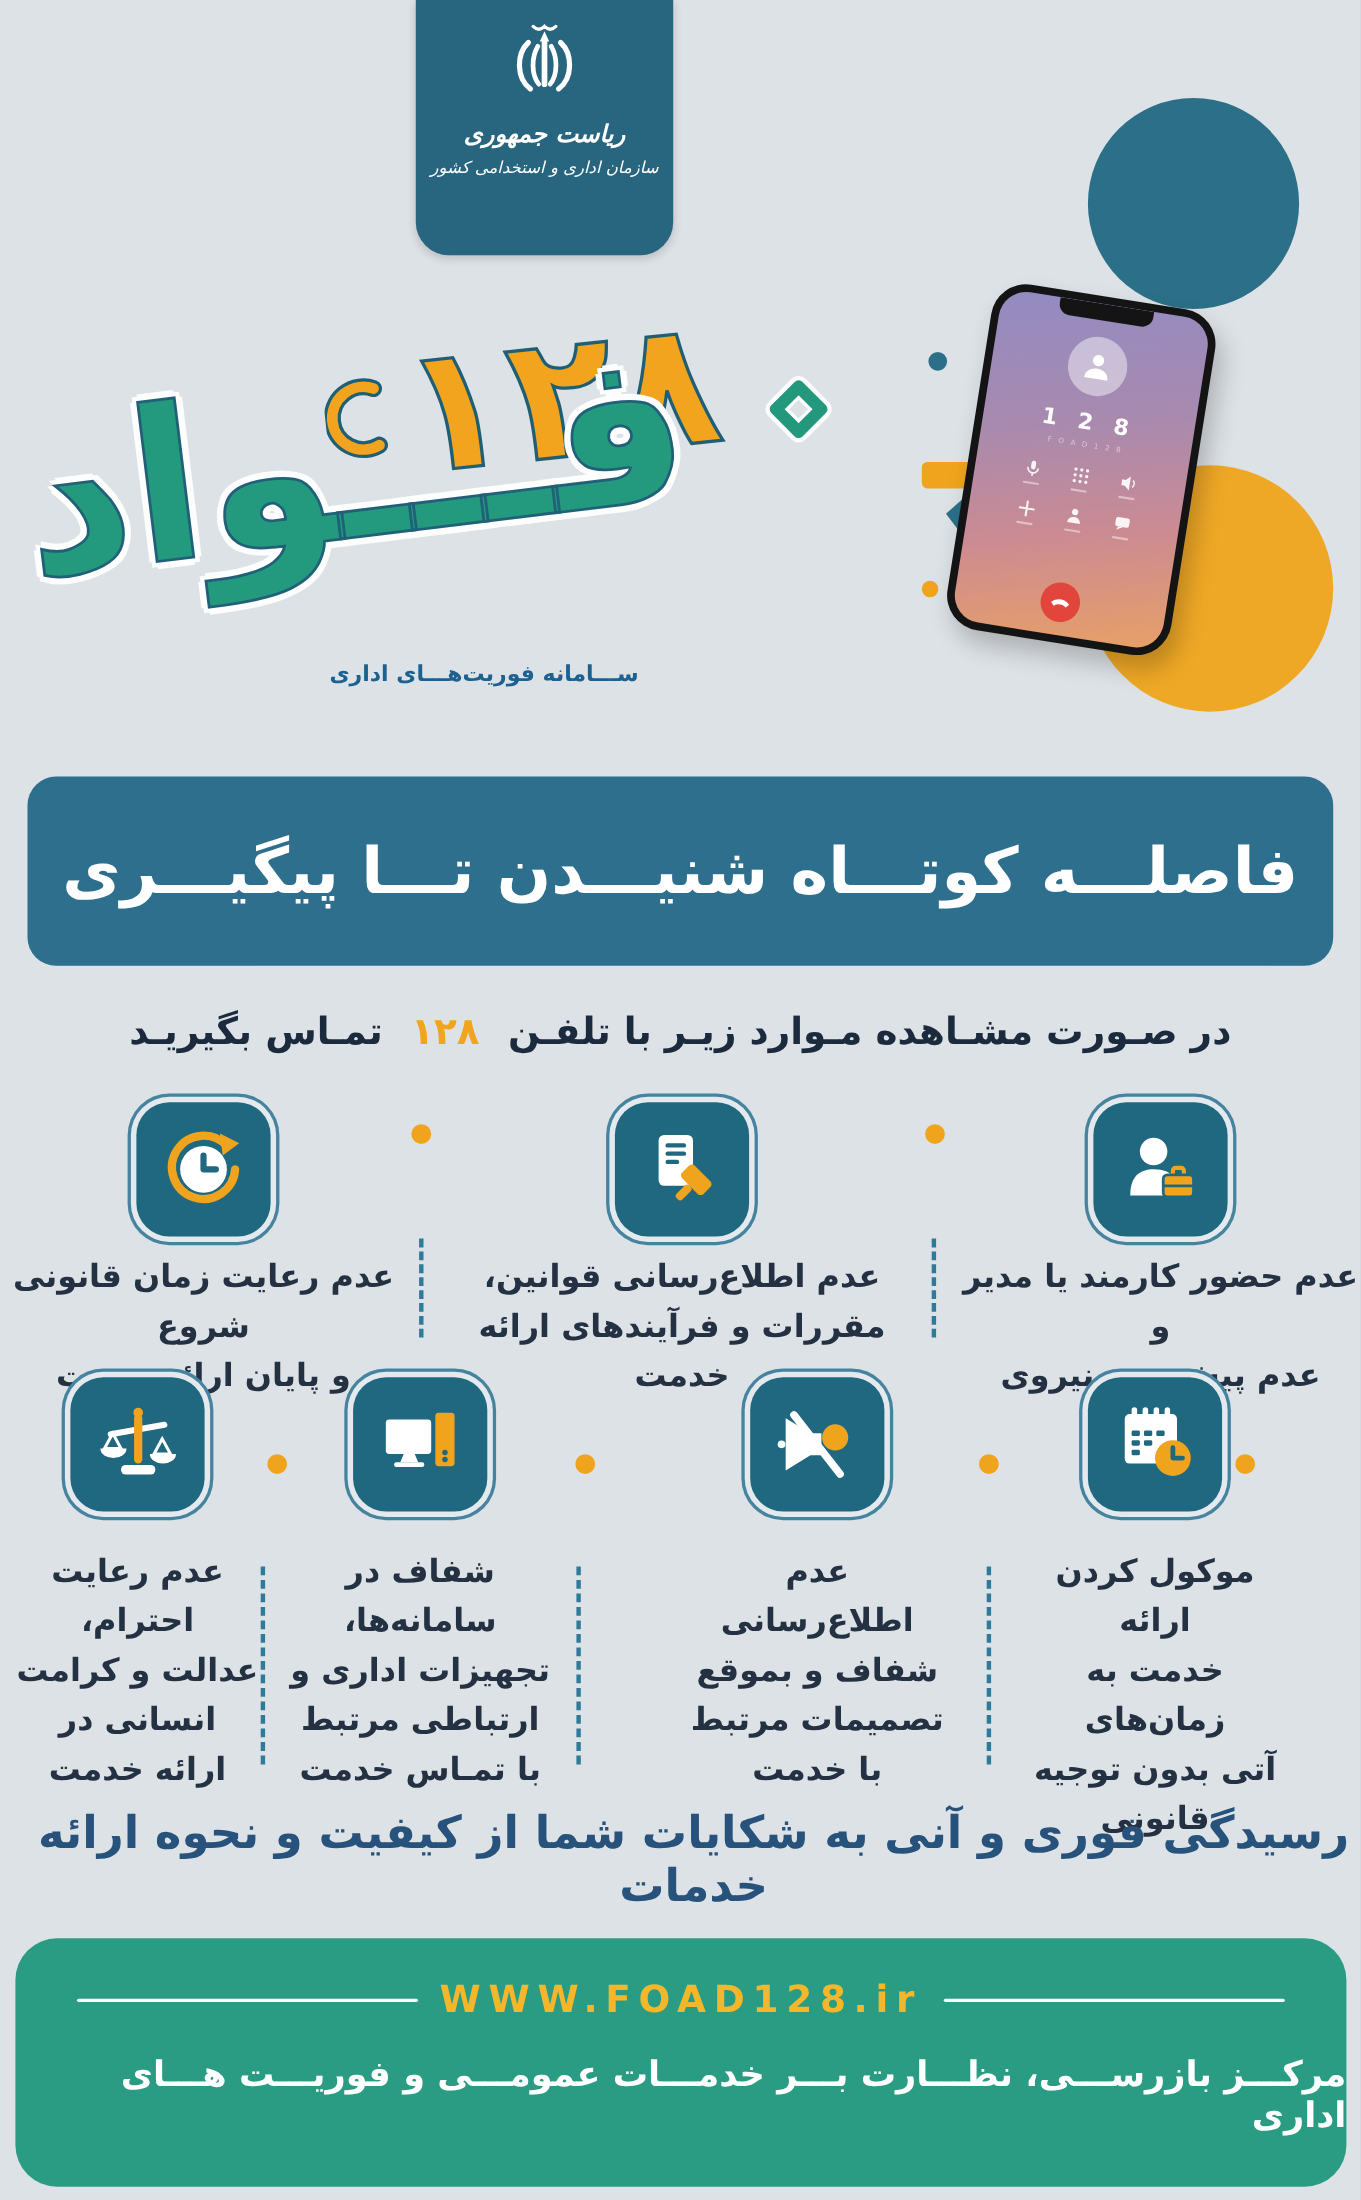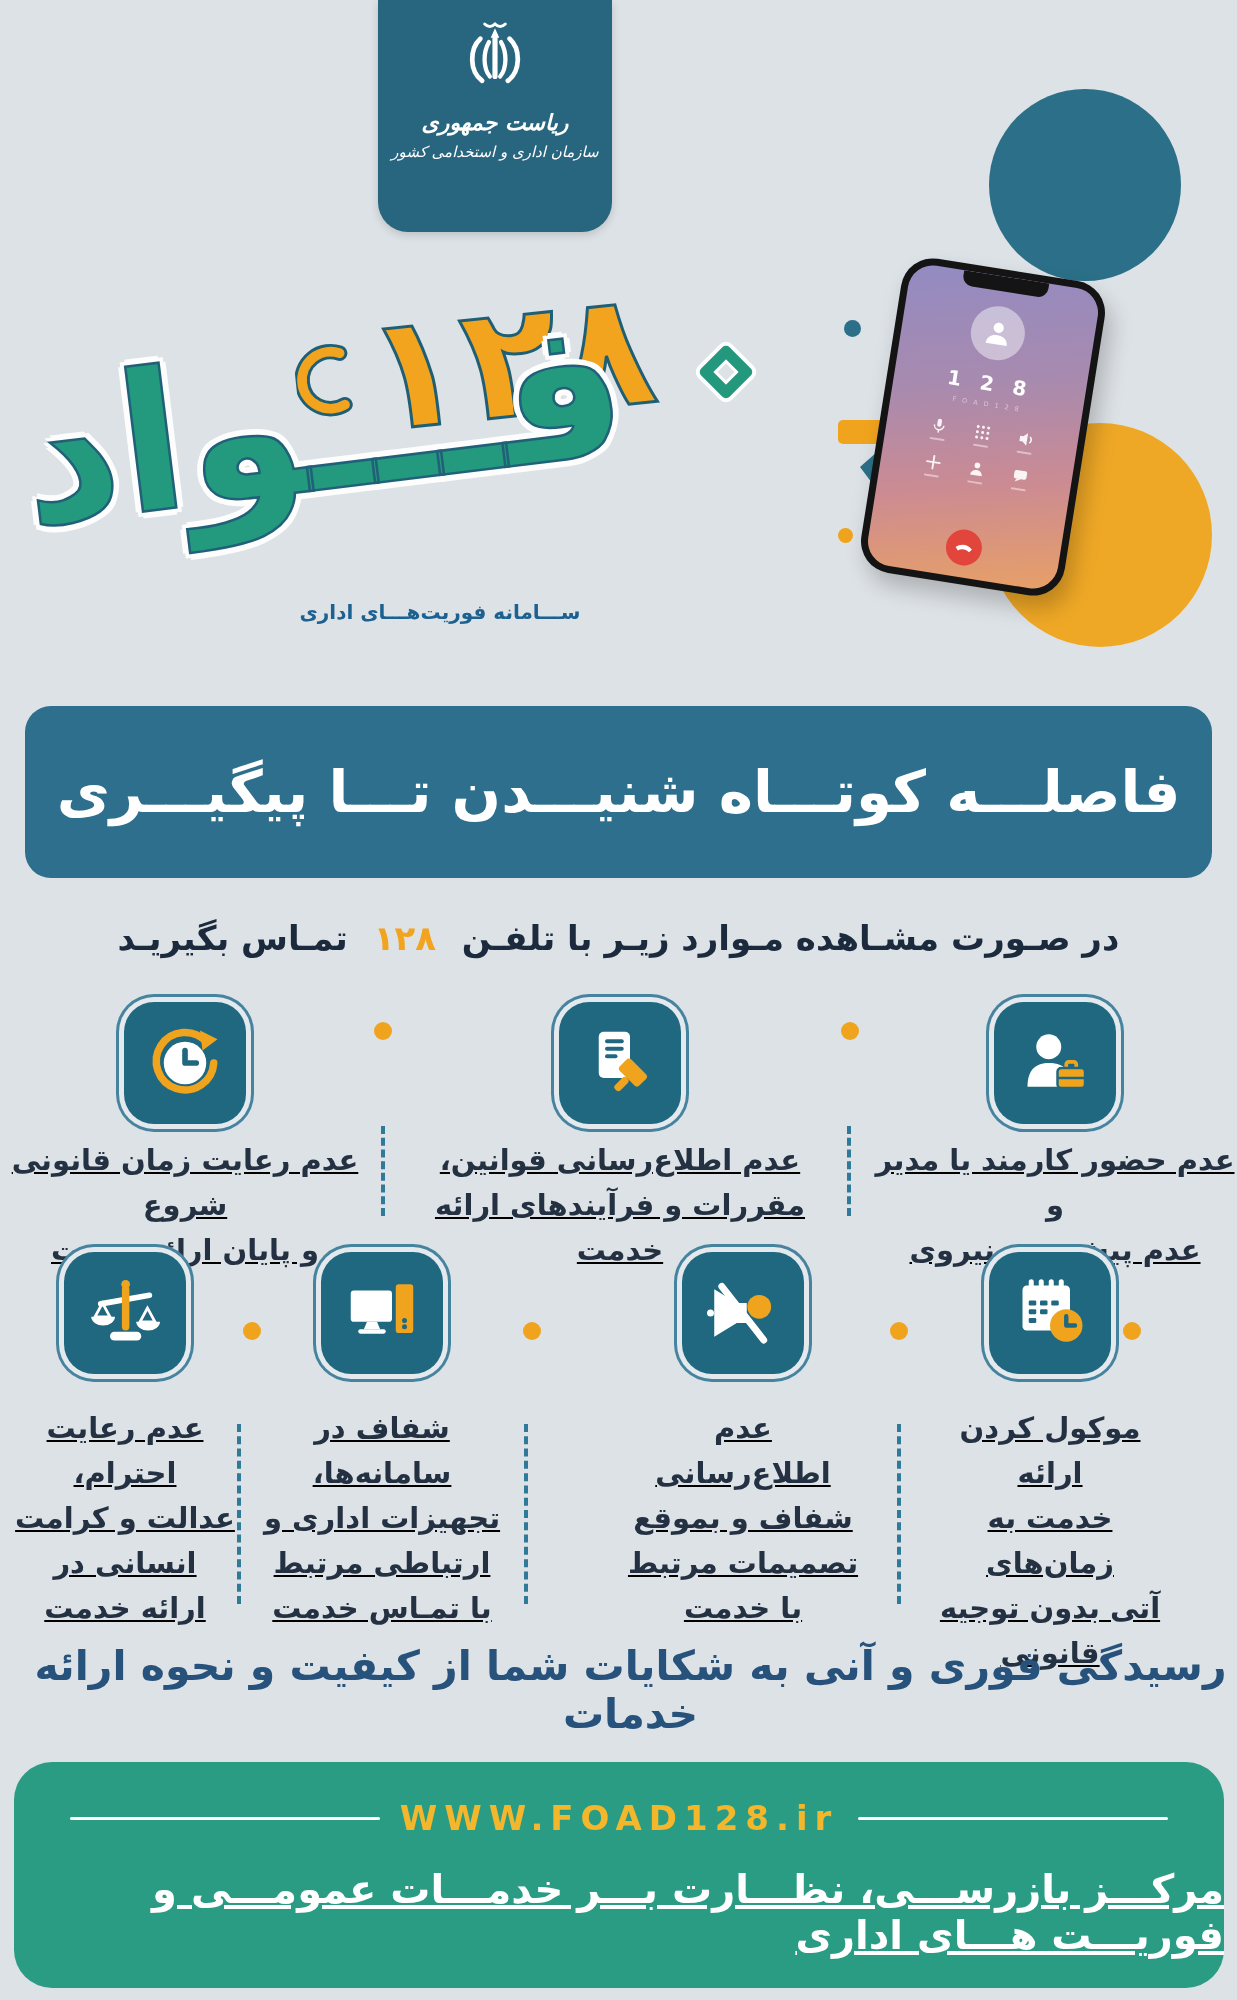--- a/index.html
+++ b/index.html
@@ -68,21 +68,21 @@
   .slogan{ position:absolute; left:25px; top:706px; width:1187px; height:172px; background:#2d6f8d;
       border-radius:26px; display:flex; align-items:center; justify-content:center;
       color:#fff; font-size:58px; font-weight:900; z-index:2; }
 
   
   .cta{ position:absolute; left:0; top:918px; width:100%; text-align:center;
       font-size:34px; font-weight:900; color:#1b2a3d; }
   .cta .num{ color:#f2a41f; margin:0 14px; }
 
   
-  .col{ position:absolute; text-align:center;text-decoration:underline; }
+  .col{ position:absolute; text-align:center; }
   .tile{ width:122px; height:122px; border-radius:30px; background:#1f6880; margin:0 auto;
       display:flex; align-items:center; justify-content:center;
       box-shadow:0 0 0 5px #e4e9ed, 0 0 0 8px #45839e; }
   .caption{ font-size:29px; font-weight:bold; color:#243142; line-height:1.55; margin-top:14px; }
   .r1c1{ left:870px; top:1002px; width:370px; }
   .r1c2{ left:425px; top:1002px; width:390px; }
   .r1c3{ left:10px;  top:1002px; width:350px; }
   .r2c1{ left:930px; top:1252px; width:240px; }
   .r2c2{ left:623px; top:1252px; width:240px; }
   .r2c3{ left:262px; top:1252px; width:240px; }
@@ -92,21 +92,21 @@
   .dash-sep{ position:absolute; width:0; border-left:4.5px dashed #2f7a99; }
 
   
   .promise{ position:absolute; left:12px; top:1642px; width:100%; text-align:center;
       font-size:41px; font-weight:900; color:#27527b; }
   .footer{ position:absolute; left:14px; top:1762px; width:1210px; height:226px; background:#2a9c83;
       border-radius:38px; display:flex; flex-direction:column; align-items:center; }
   .url-row{ margin-top:36px; display:flex; align-items:center; justify-content:center; width:100%; }
   .url-line{ width:310px; height:3px; background:#fff; border-radius:2px; }
   .url-text{ color:#f4b62a; font-size:34px; font-weight:900; letter-spacing:7px; margin:0 20px; }
-  .footer-org{ margin-top:28px; color:#fff; font-size:40px; font-weight:bold;text-decoration:underline; }
+  .footer-org{ margin-top:28px; color:#fff; font-size:32px; font-weight:bold; }
 </style>
 </head>
 <body>
 
 <div class="poster" dir="rtl">
 
   <div class="deco circle teal-circle-big"></div>
   <div class="deco circle yellow-circle-big"></div>
   <svg class="deco teal-wedge" width="70" height="155">
     <polygon points="70,0 0,62 70,155" fill="#2b7088"></polygon>

